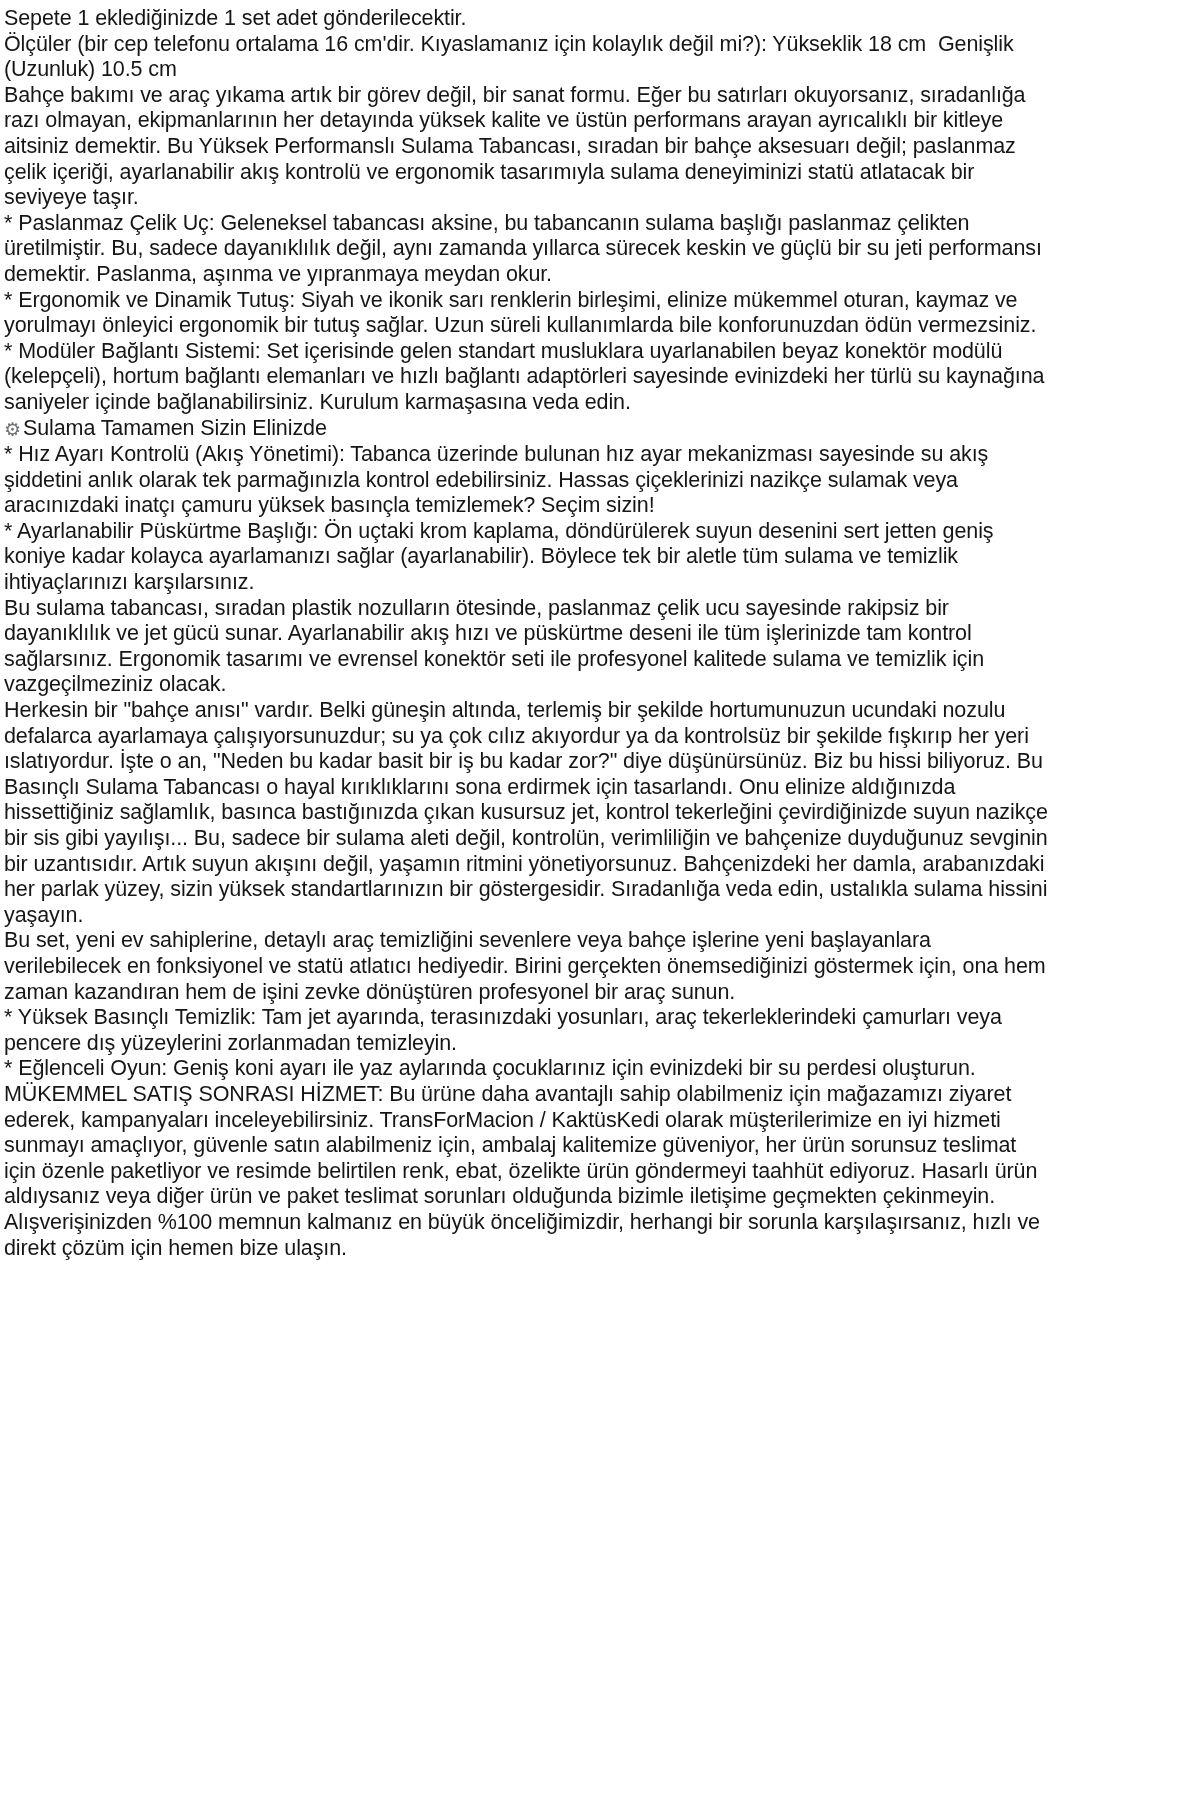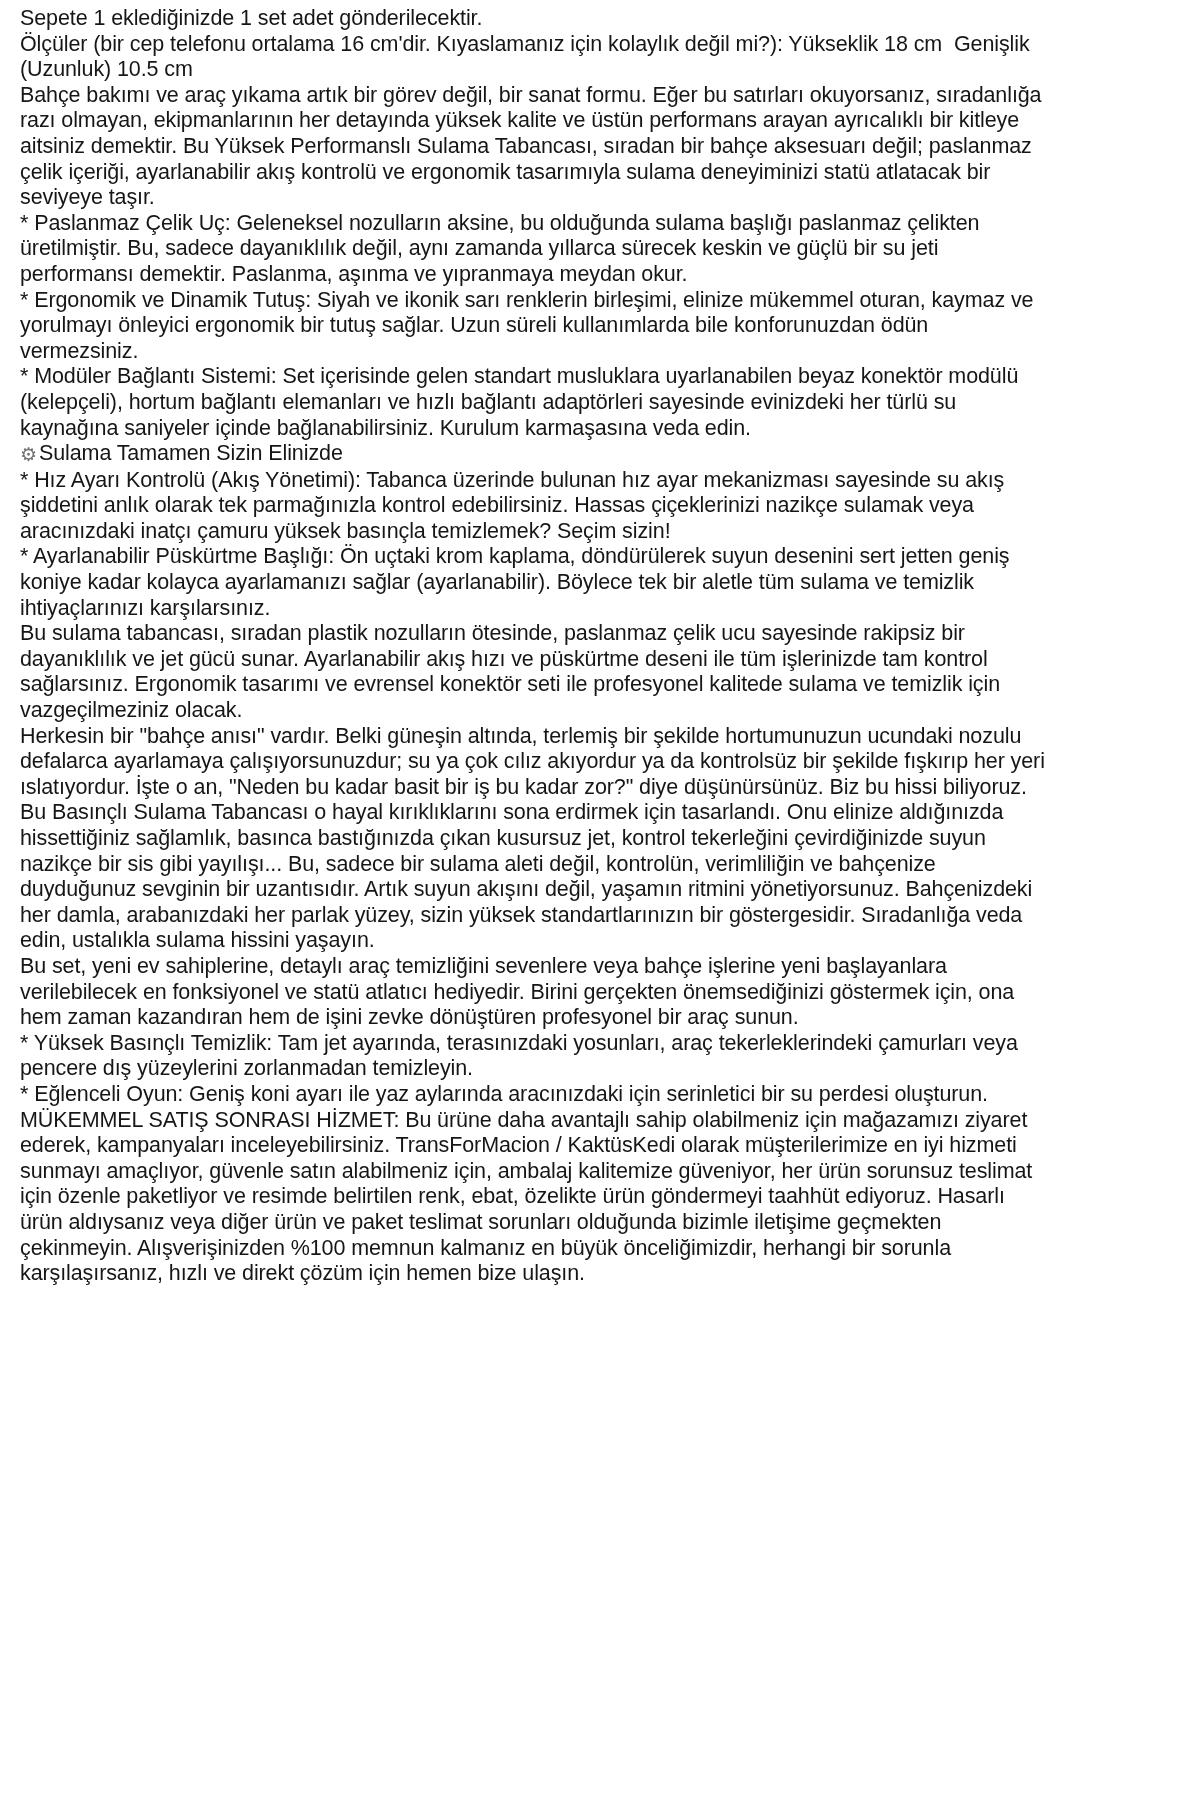--- a/index.html
+++ b/index.html
@@ -11,21 +11,21 @@
   body {
     width: 1200px;
     min-height: 1800px;
     font-family: "Liberation Sans", "DejaVu Sans", sans-serif;
     color: #1a1a1a;
     -webkit-font-smoothing: antialiased;
   }
   #product-description {
     box-sizing: border-box;
     width: 1200px;
-    padding: 6px 150px 10px 20px;
+    padding: 6px 150px 10px 4px;
   }
   .line {
     font-size: 21.5px;
     line-height: 25.6px;
     letter-spacing: -0.1px;
     white-space: pre-wrap;
     word-break: normal;
     overflow-wrap: break-word;
     margin: 0;
     padding: 0;
@@ -61,25 +61,25 @@
     margin-right: 4px;
   }
 </style>
 </head>
 <body style="background: rgb(255, 255, 255);">
 
 <main id="product-description" style="color: rgb(22, 22, 22);">
     <p class="line para"><span>Sepete 1 eklediğinizde 1 set adet gönderilecektir.</span></p>
     <p class="line para"><span>Ölçüler (bir cep telefonu ortalama 16 cm'dir. Kıyaslamanız için kolaylık değil mi?): Yükseklik 18 cm  Genişlik (Uzunluk) 10.5 cm</span></p>
     <p class="line para"><span>Bahçe bakımı ve araç yıkama artık bir görev değil, bir sanat formu. Eğer bu satırları okuyorsanız, sıradanlığa razı olmayan, ekipmanlarının her detayında yüksek kalite ve üstün performans arayan ayrıcalıklı bir kitleye aitsiniz demektir. Bu Yüksek Performanslı Sulama Tabancası, sıradan bir bahçe aksesuarı değil; paslanmaz çelik içeriği, ayarlanabilir akış kontrolü ve ergonomik tasarımıyla sulama deneyiminizi statü atlatacak bir seviyeye taşır.</span></p>
-    <p class="line para"><span>* Paslanmaz Çelik Uç: Geleneksel nozulların aksine, bu olduğunda sulama başlığı paslanmaz çelikten üretilmiştir. Bu, sadece dayanıklılık değil, aynı zamanda yıllarca sürecek keskin ve güçlü bir su jeti performansı demektir. Paslanma, aşınma ve yıpranmaya meydan okur.</span></p>
+    <p class="line para"><span>* Paslanmaz Çelik Uç: Geleneksel tabancası aksine, bu tabancanın sulama başlığı paslanmaz çelikten üretilmiştir. Bu, sadece dayanıklılık değil, aynı zamanda yıllarca sürecek keskin ve güçlü bir su jeti performansı demektir. Paslanma, aşınma ve yıpranmaya meydan okur.</span></p>
     <p class="line para"><span>* Ergonomik ve Dinamik Tutuş: Siyah ve ikonik sarı renklerin birleşimi, elinize mükemmel oturan, kaymaz ve yorulmayı önleyici ergonomik bir tutuş sağlar. Uzun süreli kullanımlarda bile konforunuzdan ödün vermezsiniz.</span></p>
     <p class="line para"><span>* Modüler Bağlantı Sistemi: Set içerisinde gelen standart musluklara uyarlanabilen beyaz konektör modülü (kelepçeli), hortum bağlantı elemanları ve hızlı bağlantı adaptörleri sayesinde evinizdeki her türlü su kaynağına saniyeler içinde bağlanabilirsiniz. Kurulum karmaşasına veda edin.</span></p>
     <p class="line para"><span class="emoji emoji-gear">⚙</span><span>Sulama Tamamen Sizin Elinizde</span></p>
     <p class="line para"><span>* Hız Ayarı Kontrolü (Akış Yönetimi): Tabanca üzerinde bulunan hız ayar mekanizması sayesinde su akış şiddetini anlık olarak tek parmağınızla kontrol edebilirsiniz. Hassas çiçeklerinizi nazikçe sulamak veya aracınızdaki inatçı çamuru yüksek basınçla temizlemek? Seçim sizin!</span></p>
     <p class="line para"><span>* Ayarlanabilir Püskürtme Başlığı: Ön uçtaki krom kaplama, döndürülerek suyun desenini sert jetten geniş koniye kadar kolayca ayarlamanızı sağlar (ayarlanabilir). Böylece tek bir aletle tüm sulama ve temizlik ihtiyaçlarınızı karşılarsınız.</span></p>
     <p class="line para"><span>Bu sulama tabancası, sıradan plastik nozulların ötesinde, paslanmaz çelik ucu sayesinde rakipsiz bir dayanıklılık ve jet gücü sunar. Ayarlanabilir akış hızı ve püskürtme deseni ile tüm işlerinizde tam kontrol sağlarsınız. Ergonomik tasarımı ve evrensel konektör seti ile profesyonel kalitede sulama ve temizlik için vazgeçilmeziniz olacak.</span></p>
     <p class="line para"><span>Herkesin bir "bahçe anısı" vardır. Belki güneşin altında, terlemiş bir şekilde hortumunuzun ucundaki nozulu defalarca ayarlamaya çalışıyorsunuzdur; su ya çok cılız akıyordur ya da kontrolsüz bir şekilde fışkırıp her yeri ıslatıyordur. İşte o an, "Neden bu kadar basit bir iş bu kadar zor?" diye düşünürsünüz. Biz bu hissi biliyoruz. Bu Basınçlı Sulama Tabancası o hayal kırıklıklarını sona erdirmek için tasarlandı. Onu elinize aldığınızda hissettiğiniz sağlamlık, basınca bastığınızda çıkan kusursuz jet, kontrol tekerleğini çevirdiğinizde suyun nazikçe bir sis gibi yayılışı... Bu, sadece bir sulama aleti değil, kontrolün, verimliliğin ve bahçenize duyduğunuz sevginin bir uzantısıdır. Artık suyun akışını değil, yaşamın ritmini yönetiyorsunuz. Bahçenizdeki her damla, arabanızdaki her parlak yüzey, sizin yüksek standartlarınızın bir göstergesidir. Sıradanlığa veda edin, ustalıkla sulama hissini yaşayın.</span></p>
     <p class="line para"><span>Bu set, yeni ev sahiplerine, detaylı araç temizliğini sevenlere veya bahçe işlerine yeni başlayanlara verilebilecek en fonksiyonel ve statü atlatıcı hediyedir. Birini gerçekten önemsediğinizi göstermek için, ona hem zaman kazandıran hem de işini zevke dönüştüren profesyonel bir araç sunun.</span></p>
     <p class="line para"><span>* Yüksek Basınçlı Temizlik: Tam jet ayarında, terasınızdaki yosunları, araç tekerleklerindeki çamurları veya pencere dış yüzeylerini zorlanmadan temizleyin.</span></p>
-    <p class="line para"><span>* Eğlenceli Oyun: Geniş koni ayarı ile yaz aylarında aracınızdaki için serinletici bir su perdesi oluşturun.</span></p>
+    <p class="line para"><span>* Eğlenceli Oyun: Geniş koni ayarı ile yaz aylarında çocuklarınız için evinizdeki bir su perdesi oluşturun.</span></p>
     <p class="line para"><span>MÜKEMMEL SATIŞ SONRASI HİZMET: Bu ürüne daha avantajlı sahip olabilmeniz için mağazamızı ziyaret ederek, kampanyaları inceleyebilirsiniz. TransForMacion / KaktüsKedi olarak müşterilerimize en iyi hizmeti sunmayı amaçlıyor, güvenle satın alabilmeniz için, ambalaj kalitemize güveniyor, her ürün sorunsuz teslimat için özenle paketliyor ve resimde belirtilen renk, ebat, özelikte ürün göndermeyi taahhüt ediyoruz. Hasarlı ürün aldıysanız veya diğer ürün ve paket teslimat sorunları olduğunda bizimle iletişime geçmekten çekinmeyin. Alışverişinizden %100 memnun kalmanız en büyük önceliğimizdir, herhangi bir sorunla karşılaşırsanız, hızlı ve direkt çözüm için hemen bize ulaşın.</span></p>
   </main>
 
 </body></html>

